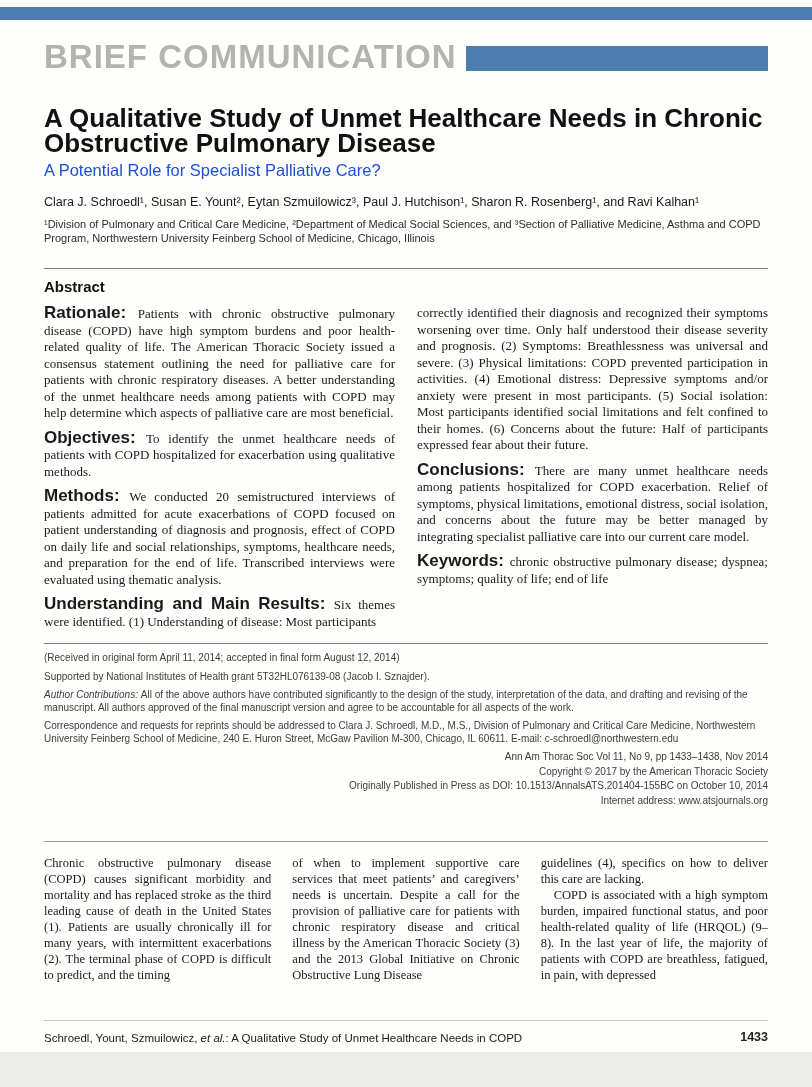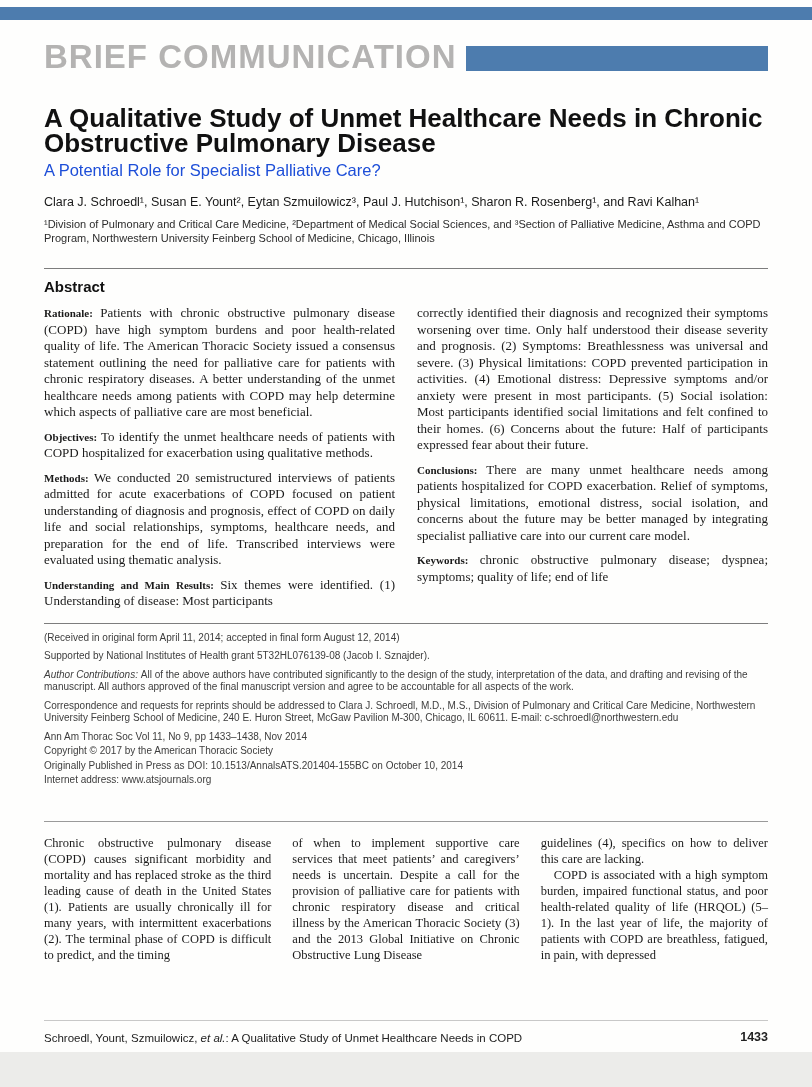--- a/index.html
+++ b/index.html
@@ -54,27 +54,27 @@
   .abstract-cols { margin-top: 10px; display: flex; gap: 22px; }
   .abs-col {
     flex: 1;
     font-family: "Liberation Serif", serif;
     font-size: 13px; line-height: 16.5px;
     text-align: justify;
   }
   .abs-p { margin: 0 0 8px 0; }
   .abs-p:last-child { margin-bottom: 0; }
   .abs-lbl {
-    font-family: Liberation Serif, serif;
-    font-weight: bold; font-size: 11px;
+    font-family: Liberation Sans, sans-serif;
+    font-weight: bold; font-size: 17px;
   }
   .abs-lbl::after { content: " "; }
   .footnotes { margin-top: 8px; font-size: 10px; line-height: 12.5px; color: #3d3d3d; }
   .fn { margin: 0 0 6px 0; }
-  .fn.tight { margin-bottom: 2px; }
+  .fn.tight { margin-bottom: 2px; text-align: right; }
   .fn-lbl { font-style: italic; }
   .fn-lbl::after { content: " "; }
   .body-cols { margin-top: 13px; display: flex; gap: 21px; }
   .body-col {
     flex: 1;
     font-family: "Liberation Serif", serif;
     font-size: 12.5px; line-height: 16px;
     text-align: justify;
   }
   .body-p { margin: 0; }
@@ -144,21 +144,21 @@
 
     <div class="body-cols">
       <div class="body-col">
         <p class="body-p">Chronic obstructive pulmonary disease (COPD) causes significant morbidity and mortality and has replaced stroke as the third leading cause of death in the United States (1). Patients are usually chronically ill for many years, with intermittent exacerbations (2). The terminal phase of COPD is difficult to predict, and the timing</p>
       </div>
       <div class="body-col">
         <p class="body-p">of when to implement supportive care services that meet patients’ and caregivers’ needs is uncertain. Despite a call for the provision of palliative care for patients with chronic respiratory disease and critical illness by the American Thoracic Society (3) and the 2013 Global Initiative on Chronic Obstructive Lung Disease</p>
       </div>
       <div class="body-col">
         <p class="body-p">guidelines (4), specifics on how to deliver this care are lacking.</p>
-        <p class="body-p indent">COPD is associated with a high symptom burden, impaired functional status, and poor health-related quality of life (HRQOL) (5–1). In the last year of life, the majority of patients with COPD are breathless, fatigued, in pain, with depressed</p>
+        <p class="body-p indent">COPD is associated with a high symptom burden, impaired functional status, and poor health-related quality of life (HRQOL) (9–8). In the last year of life, the majority of patients with COPD are breathless, fatigued, in pain, with depressed</p>
       </div>
     </div>
 
   </div>
 
   <div class="footer">
     <div><span>Schroedl, Yount, Szmuilowicz, </span><span class="etal">et al.</span><span>: A Qualitative Study of Unmet Healthcare Needs in COPD</span></div>
     <div class="footer-page">1433</div>
   </div>
 </div>

